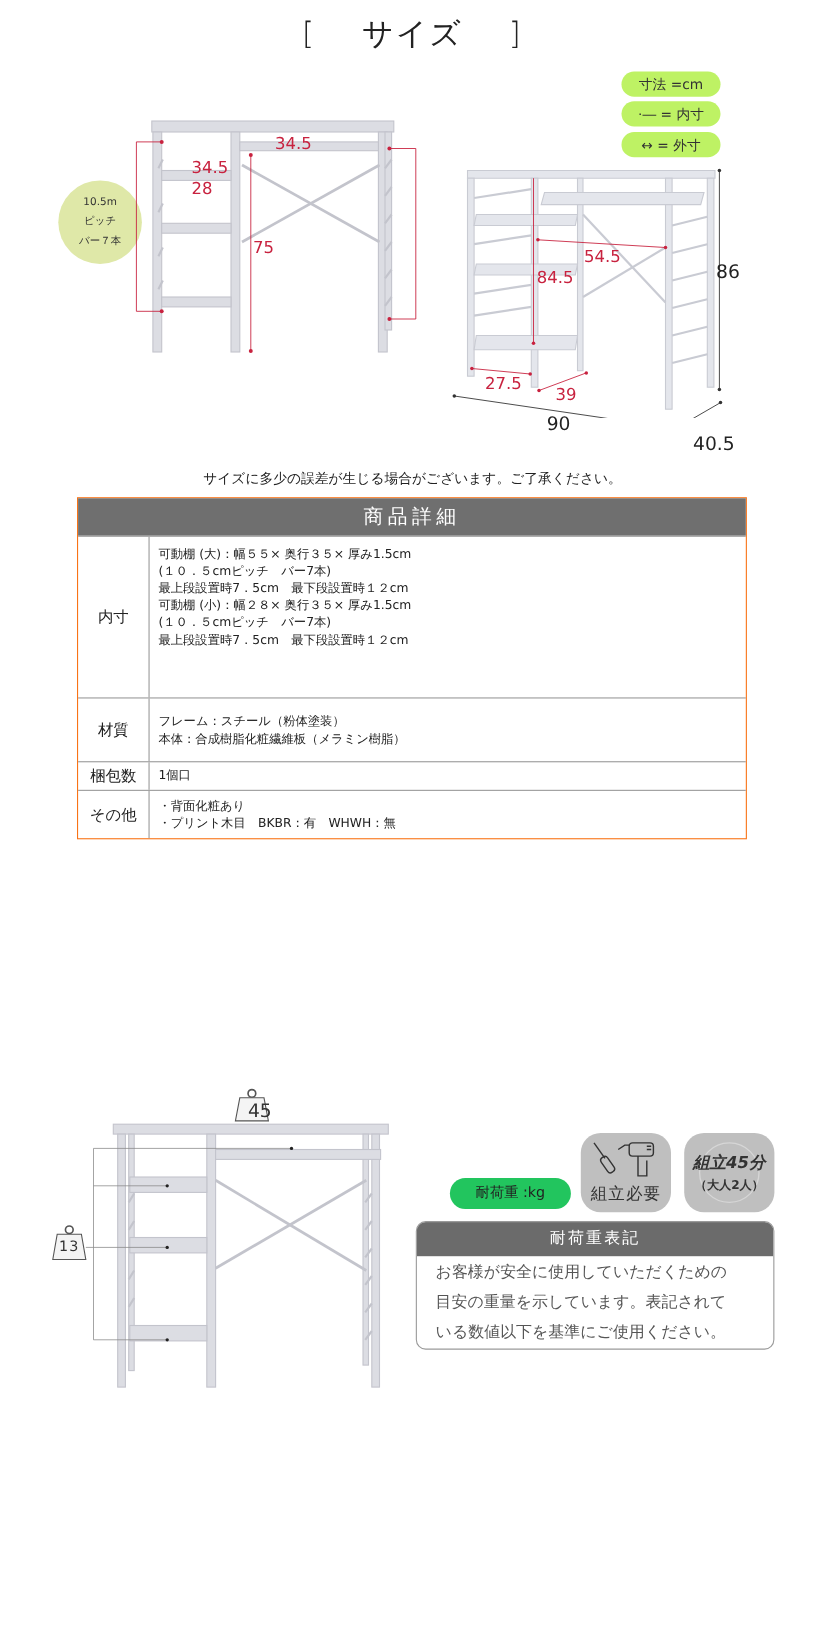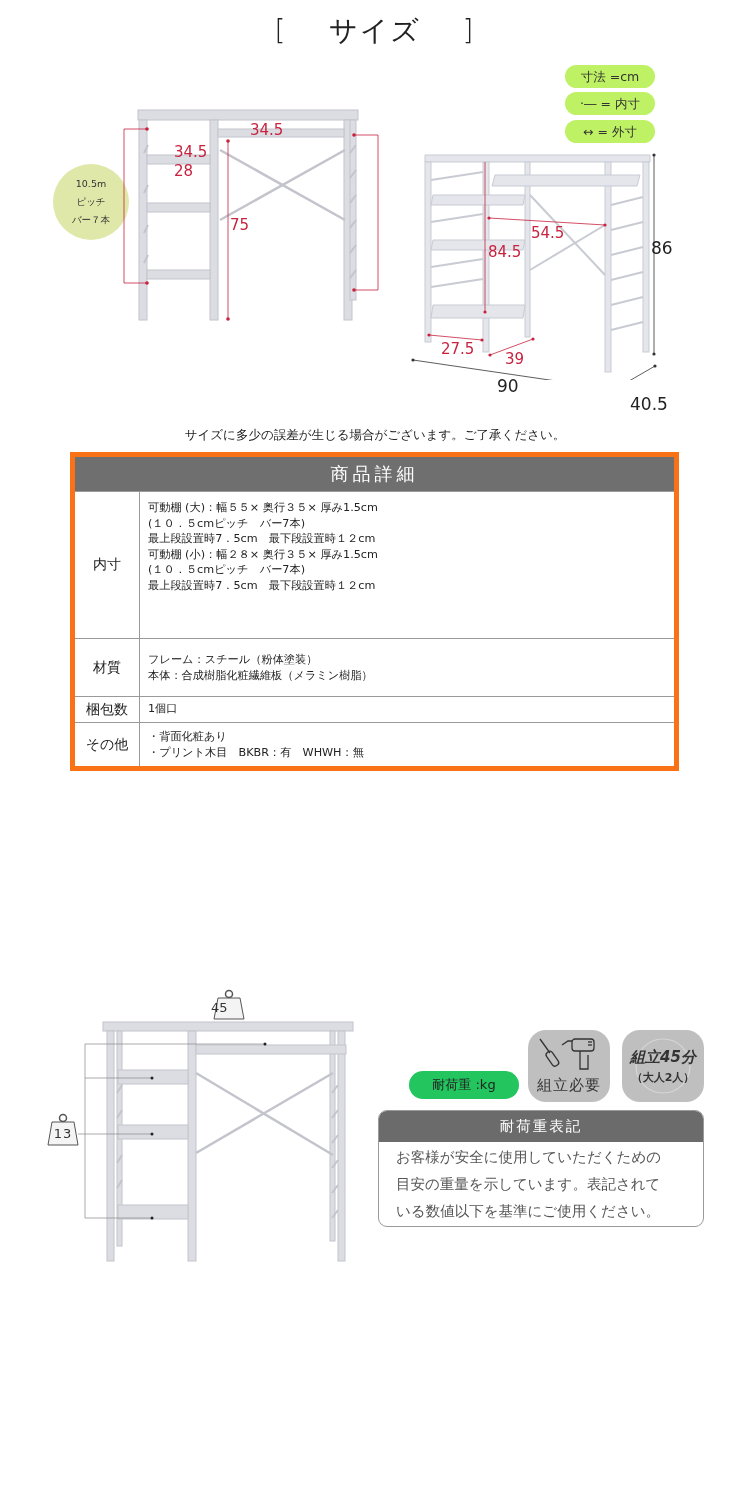--- a/index.html
+++ b/index.html
@@ -17,21 +17,21 @@
   
   .badge { left: 53px; top: 164px; width: 76px; height: 76px; border-radius: 50%; background: #dfe8a8; text-align: center; font-size: 9.5px; color: #333; padding-top: 11px; line-height: 18px; }
 
   
   .dim-red { color: #c8223f; font-size: 15px; }
   .dim-blk { color: #222; font-size: 17px; }
 
   .note { left: 0; top: 427px; width: 750px; text-align: center; font-size: 12.5px; color: #222; }
 
   
-  .spec { left: 70px; top: 452px; width: 609px; border: 5px solid #f97316; }
+  .spec { left: 70px; top: 452px; width: 609px; border: 1px solid #f97316; }
   .spec-head { background: #6f6f6f; color: #fff; height: 34px; line-height: 34px; text-align: center; font-size: 18px; letter-spacing: 4px; }
   .row { display: flex; border-top: 1px solid #9a9a9a; }
   .row .lab { width: 65px; border-right: 1px solid #9a9a9a; display: flex; align-items: center; justify-content: center; font-size: 14px; color: #222; }
   .row .val { flex: 1; padding: 6px 8px; font-size: 11.2px; line-height: 15.6px; color: #222; }
   .row .val div { white-space: nowrap; }
 
   
   .kg-pill { left: 409px; top: 1071px; width: 110px; height: 28px; border-radius: 14px; background: #22c55e; font-size: 13px; line-height: 28px; text-align: center; color: #222; }
   .icon-box { width: 82px; height: 72px; border-radius: 18px; background: #bfbfbf; }
   .icon-box .lbl { position: absolute; left: 0; width: 100%; text-align: center; color: #333; }
@@ -243,21 +243,21 @@
     <circle cx="112" cy="149" r="1.5"></circle>
       <circle cx="112" cy="233" r="1.5"></circle>
   </g>
 </svg>
 
 <div class="abs" style="left:211px;top:989px;width:36px;height:32px;">
   <svg width="36" height="32">
     <circle cx="18" cy="5" r="3.5" fill="none" stroke="#555" stroke-width="1.5"></circle>
     <polygon points="7,9 29,9 33,30 3,30" fill="#f4f4f4" stroke="#555" stroke-width="1"></polygon>
   </svg>
-  <div class="abs" style="left:0;top:11px;width:36px;text-align:left;font-size:13px;color:#333;">45</div>
+  <div class="abs" style="left:0;top:11px;width:36px;text-align:right;font-size:17px;color:#333;">45</div>
 </div>
 <div class="abs" style="left:45px;top:1113px;width:36px;height:34px;">
   <svg width="36" height="34">
     <circle cx="18" cy="5" r="3.5" fill="none" stroke="#555" stroke-width="1.5"></circle>
     <polygon points="7,9 29,9 33,32 3,32" fill="#f4f4f4" stroke="#555" stroke-width="1"></polygon>
   </svg>
   <div class="abs" style="left:0;top:13px;width:36px;text-align:center;font-size:13px;color:#333;letter-spacing:1px;">13</div>
 </div>
 
 <div class="abs kg-pill">耐荷重 :kg</div>

